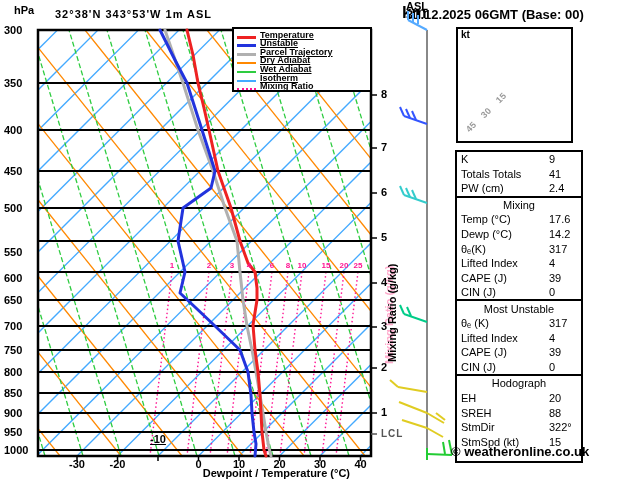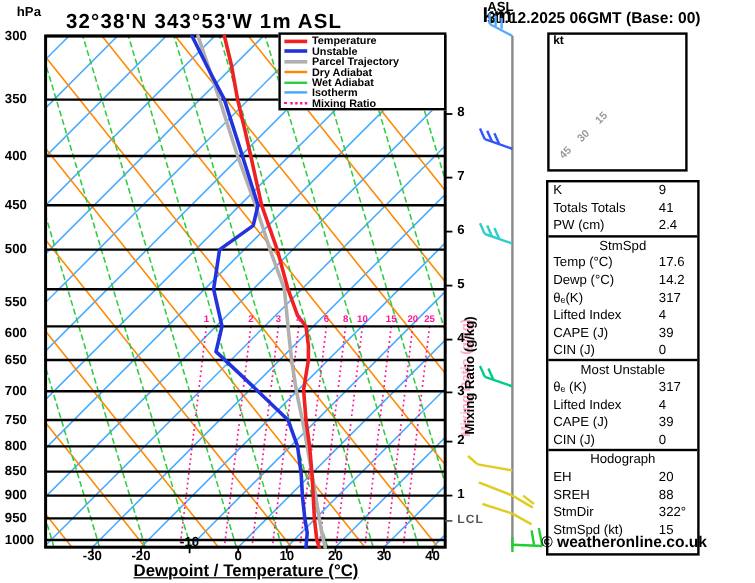--- a/index.html
+++ b/index.html
@@ -1,36 +1,36 @@
 <!DOCTYPE html>
 <html><head>
 <meta charset="utf-8">
 <style>
   html,body{margin:0;padding:0;background:#fff;}
   .screen{position:relative;width:629px;height:486px;background:#fff;overflow:hidden;
           font-family:"Liberation Sans","DejaVu Sans",sans-serif;color:#000;}
   .abs{position:absolute;white-space:nowrap;}
   .b{font-weight:bold;}
-  .title{left:55px;top:8px;font-size:17px;letter-spacing:1px;text-align:right;}
+  .title{left:55px;top:8px;font-size:11px;letter-spacing:1px;text-align:right;}
   .hpa{left:14px;top:4px;font-size:11px;}
   .km{left:402px;top:3px;font-size:17px;}
   .asl{left:388px;top:0;font-size:11px;margin-left:18px;}
   .date{left:406px;top:7px;font-size:13px;}
-  .xtitle{left:60px;top:467px;width:290px;text-align:center;font-size:14px;text-decoration:underline;}
+  .xtitle{left:60px;top:467px;width:290px;text-align:right;font-size:11px;}
   .footer{left:451px;top:444px;font-size:13px;}
   .plabel{font-size:11px;font-weight:bold;width:30px;}
   .xlabel{font-size:11px;font-weight:bold;transform:translateX(-50%);}
   .mixlabel{font-size:8px;font-weight:bold;color:#ff1493;transform:translateX(-50%);}
   .kmlabel{font-size:11px;font-weight:bold;}
   .lcl{left:381px;top:428px;font-size:10px;font-weight:bold;color:#555;letter-spacing:1px;}
   .mixrot{left:386px;top:362px;font-size:11px;font-weight:bold;transform:rotate(-90deg);transform-origin:0 0;}
   .mixrot.ghost{left:383px;top:364px;color:#ffaacc;}
   .legend{left:232px;top:27px;width:140px;height:65px;border:2px solid #000;background:#fff;
           box-sizing:border-box;padding:1px 0 0 3px;z-index:5;}
-  .lrow{display:flex;align-items:center;height:8.6px;}
+  .lrow{display:flex;align-items:flex-end;height:8.6px;text-decoration:underline;}
   .lswatch{width:19px;margin-right:4px;flex:none;}
   .llabel{font-size:9px;font-weight:bold;line-height:8px;}
   .hodobox{left:456px;top:27px;width:117px;height:116px;border:2px solid #000;box-sizing:border-box;background:#fff;}
   .kt{left:461px;top:29px;font-size:10px;}
   .ringlabel{font-size:9px;color:#999;font-weight:bold;transform:rotate(-45deg);}
   .stats{left:455px;top:150px;width:128px;height:313px;border:2px solid #000;box-sizing:border-box;
          background:#fff;display:flex;flex-direction:column;}
   .sec{border-top:2px solid #000;}
   .sec:first-child{border-top:none;}
   .srow{position:relative;height:14.55px;font-size:11px;display:flex;align-items:center;padding-left:4px;}
@@ -304,21 +304,21 @@
         <div class="srow">
           <span>Totals Totals</span>
           <span class="val">41</span>
         </div>
         <div class="srow">
           <span>PW (cm)</span>
           <span class="val">2.4</span>
         </div>
       </div>
       <div class="sec">
-        <div class="srow shead">StmSpd</div>
+        <div class="srow shead">Mixing</div>
         <div class="srow">
           <span>Temp (°C)</span>
           <span class="val">17.6</span>
         </div>
         <div class="srow">
           <span>Dewp (°C)</span>
           <span class="val">14.2</span>
         </div>
         <div class="srow">
           <span>θₑ(K)</span>
@@ -388,21 +388,21 @@
     <div class="abs plabel" style="left: 4px; top: 294px;">650</div>
     <div class="abs plabel" style="left: 4px; top: 320px;">700</div>
     <div class="abs plabel" style="left: 4px; top: 344px;">750</div>
     <div class="abs plabel" style="left: 4px; top: 366px;">800</div>
     <div class="abs plabel" style="left: 4px; top: 387px;">850</div>
     <div class="abs plabel" style="left: 4px; top: 407px;">900</div>
     <div class="abs plabel" style="left: 4px; top: 426px;">950</div>
     <div class="abs plabel" style="left: 4px; top: 444px;">1000</div>
     <div class="abs xlabel" style="left: 77px; top: 458px;">-30</div>
     <div class="abs xlabel" style="left: 117.5px; top: 458px;">-20</div>
-    <div class="abs xlabel" style="left: 158px; top: 446px; text-decoration: underline;">-10</div>
+    <div class="abs xlabel" style="left: 158px; top: 433px; text-decoration: underline;">-10</div>
     <div class="abs xlabel" style="left: 198.5px; top: 458px;">0</div>
     <div class="abs xlabel" style="left: 239px; top: 458px;">10</div>
     <div class="abs xlabel" style="left: 279.5px; top: 458px;">20</div>
     <div class="abs xlabel" style="left: 320px; top: 458px;">30</div>
     <div class="abs xlabel" style="left: 360.5px; top: 458px;">40</div>
     <div class="abs kmlabel" style="left: 381px; top: 88px;">8</div>
     <div class="abs kmlabel" style="left: 381px; top: 141px;">7</div>
     <div class="abs kmlabel" style="left: 381px; top: 186px;">6</div>
     <div class="abs kmlabel" style="left: 381px; top: 231px;">5</div>
     <div class="abs kmlabel" style="left: 381px; top: 276px;">4</div>

